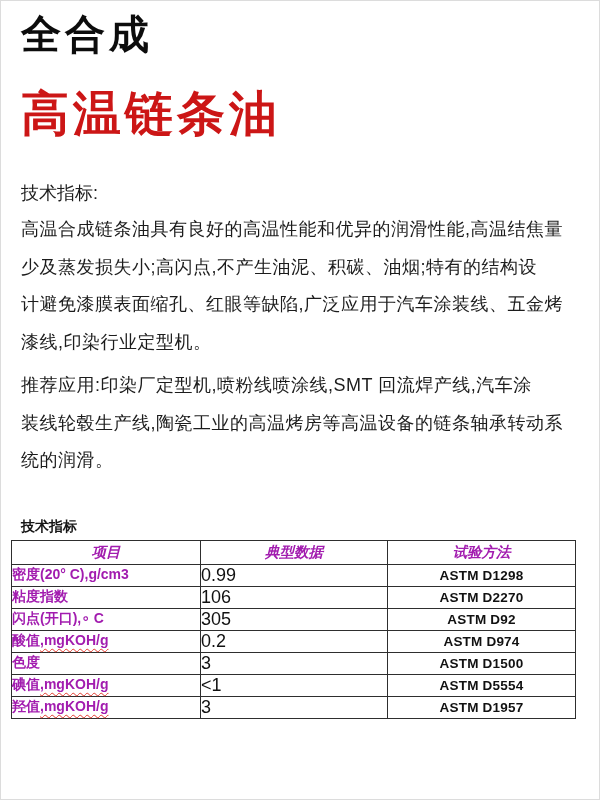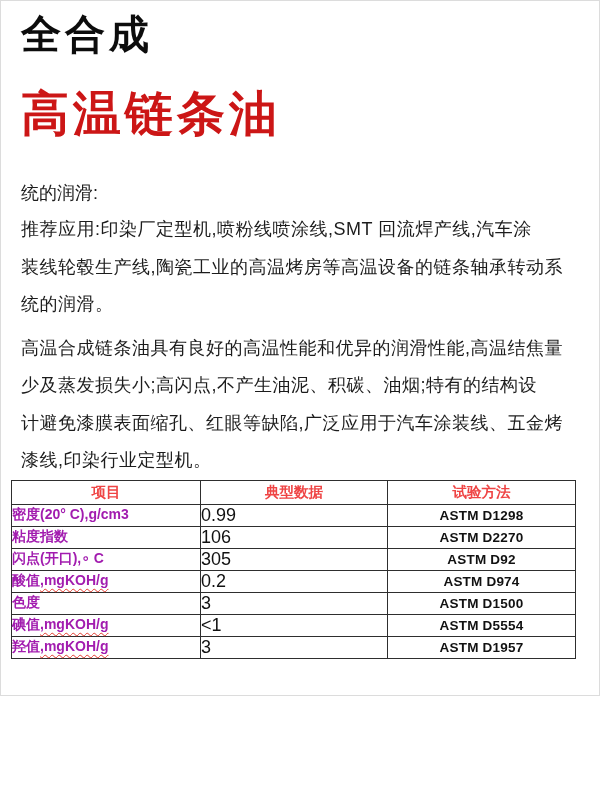--- a/index.html
+++ b/index.html
@@ -1,49 +1,50 @@
 <!DOCTYPE html>
 <html style="--accent_red: #cc1616; --squiggle_red: #e23b2e;"><head>
 <meta charset="utf-8">
 <style>
   html,body{margin:0;padding:0;background:#ffffff;}
   body{width:600px;height:800px;font-family:"Liberation Sans","DejaVu Sans",sans-serif;color:#1f1f1f;}
-  .page{position:relative;width:600px;height:696px;box-sizing:border-box;border:1px solid #dcdcdc;background:#fff;overflow:hidden;}
+  .page{position:relative;width:600px;height:800px;box-sizing:border-box;border:1px solid #dcdcdc;background:#fff;overflow:hidden;}
   .title-black{margin:10px 0 0 20px;font-size:40px;line-height:46px;font-weight:800;letter-spacing:4px;color:#0c0c0c;}
   .title-red{margin:30px 0 0 20px;font-size:48px;line-height:54px;font-weight:800;letter-spacing:4px;color:var(--accent_red,#cc1616);}
   .sec-heading{margin:40px 20px 0 20px;font-size:18px;line-height:24px;color:#1c1c1c;}
   .para{margin:6px 20px 0 20px;font-size:18px;line-height:37.5px;letter-spacing:0.5px;white-space:pre-line;color:#1c1c1c;text-align:left;}
   .specs-heading{margin:38px 0 4px 20px;font-size:14px;font-weight:700;color:#161616;}
   table.specs{border-collapse:collapse;margin-left:10px;width:564px;table-layout:fixed;}
   table.specs th,table.specs td{border:1.5px solid #2e2e2e;padding:0;vertical-align:middle;}
-  table.specs th{height:23px;font-size:14.5px;font-weight:700;text-align:center;color:#ef4444;}
+  table.specs th{height:23px;font-size:14.5px;font-weight:700;text-align:center;color:#a21caf;font-style:italic;}
   td.ci{height:21px;font-size:14px;font-weight:700;text-align:left;padding-left:5px;color:#a21caf;}
   td.cv{font-size:18px;font-weight:400;text-align:left;color:#111;}
   td.cm{font-size:13.5px;font-weight:700;text-align:center;color:#111;letter-spacing:0.2px;}
   .cell-line{height:21px;line-height:21px;}
   .sq{text-decoration:underline;text-decoration-style:wavy;text-decoration-color:var(--squiggle_red,#e23b2e);text-decoration-thickness:1px;text-underline-offset:3px;}
   col.c1{width:189px;}col.c2{width:187px;}col.c3{width:188px;}
 </style>
 </head>
 <body>
 
 <div class="page">
 
   <div class="title-black">全合成</div>
   <div class="title-red">高温链条油</div>
 
-  <div class="sec-heading">统的润滑:</div>
-  <div class="para">推荐应用:印染厂定型机,喷粉线喷涂线,SMT 回流焊产线,汽车涂
-装线轮毂生产线,陶瓷工业的高温烤房等高温设备的链条轴承转动系
-统的润滑。</div>
+  <div class="sec-heading">技术指标:</div>
   <div class="para">高温合成链条油具有良好的高温性能和优异的润滑性能,高温结焦量
 少及蒸发损失小;高闪点,不产生油泥、积碳、油烟;特有的结构设
 计避免漆膜表面缩孔、红眼等缺陷,广泛应用于汽车涂装线、五金烤
 漆线,印染行业定型机。</div>
+  <div class="para">推荐应用:印染厂定型机,喷粉线喷涂线,SMT 回流焊产线,汽车涂
+装线轮毂生产线,陶瓷工业的高温烤房等高温设备的链条轴承转动系
+统的润滑。</div>
 
+  <div class="specs-heading">技术指标</div>
 
   <table class="specs">
     <colgroup>
         <col class="c1">
         <col class="c2">
         <col class="c3">
       </colgroup>
     <thead>
       <tr>
         <th>项目</th>

